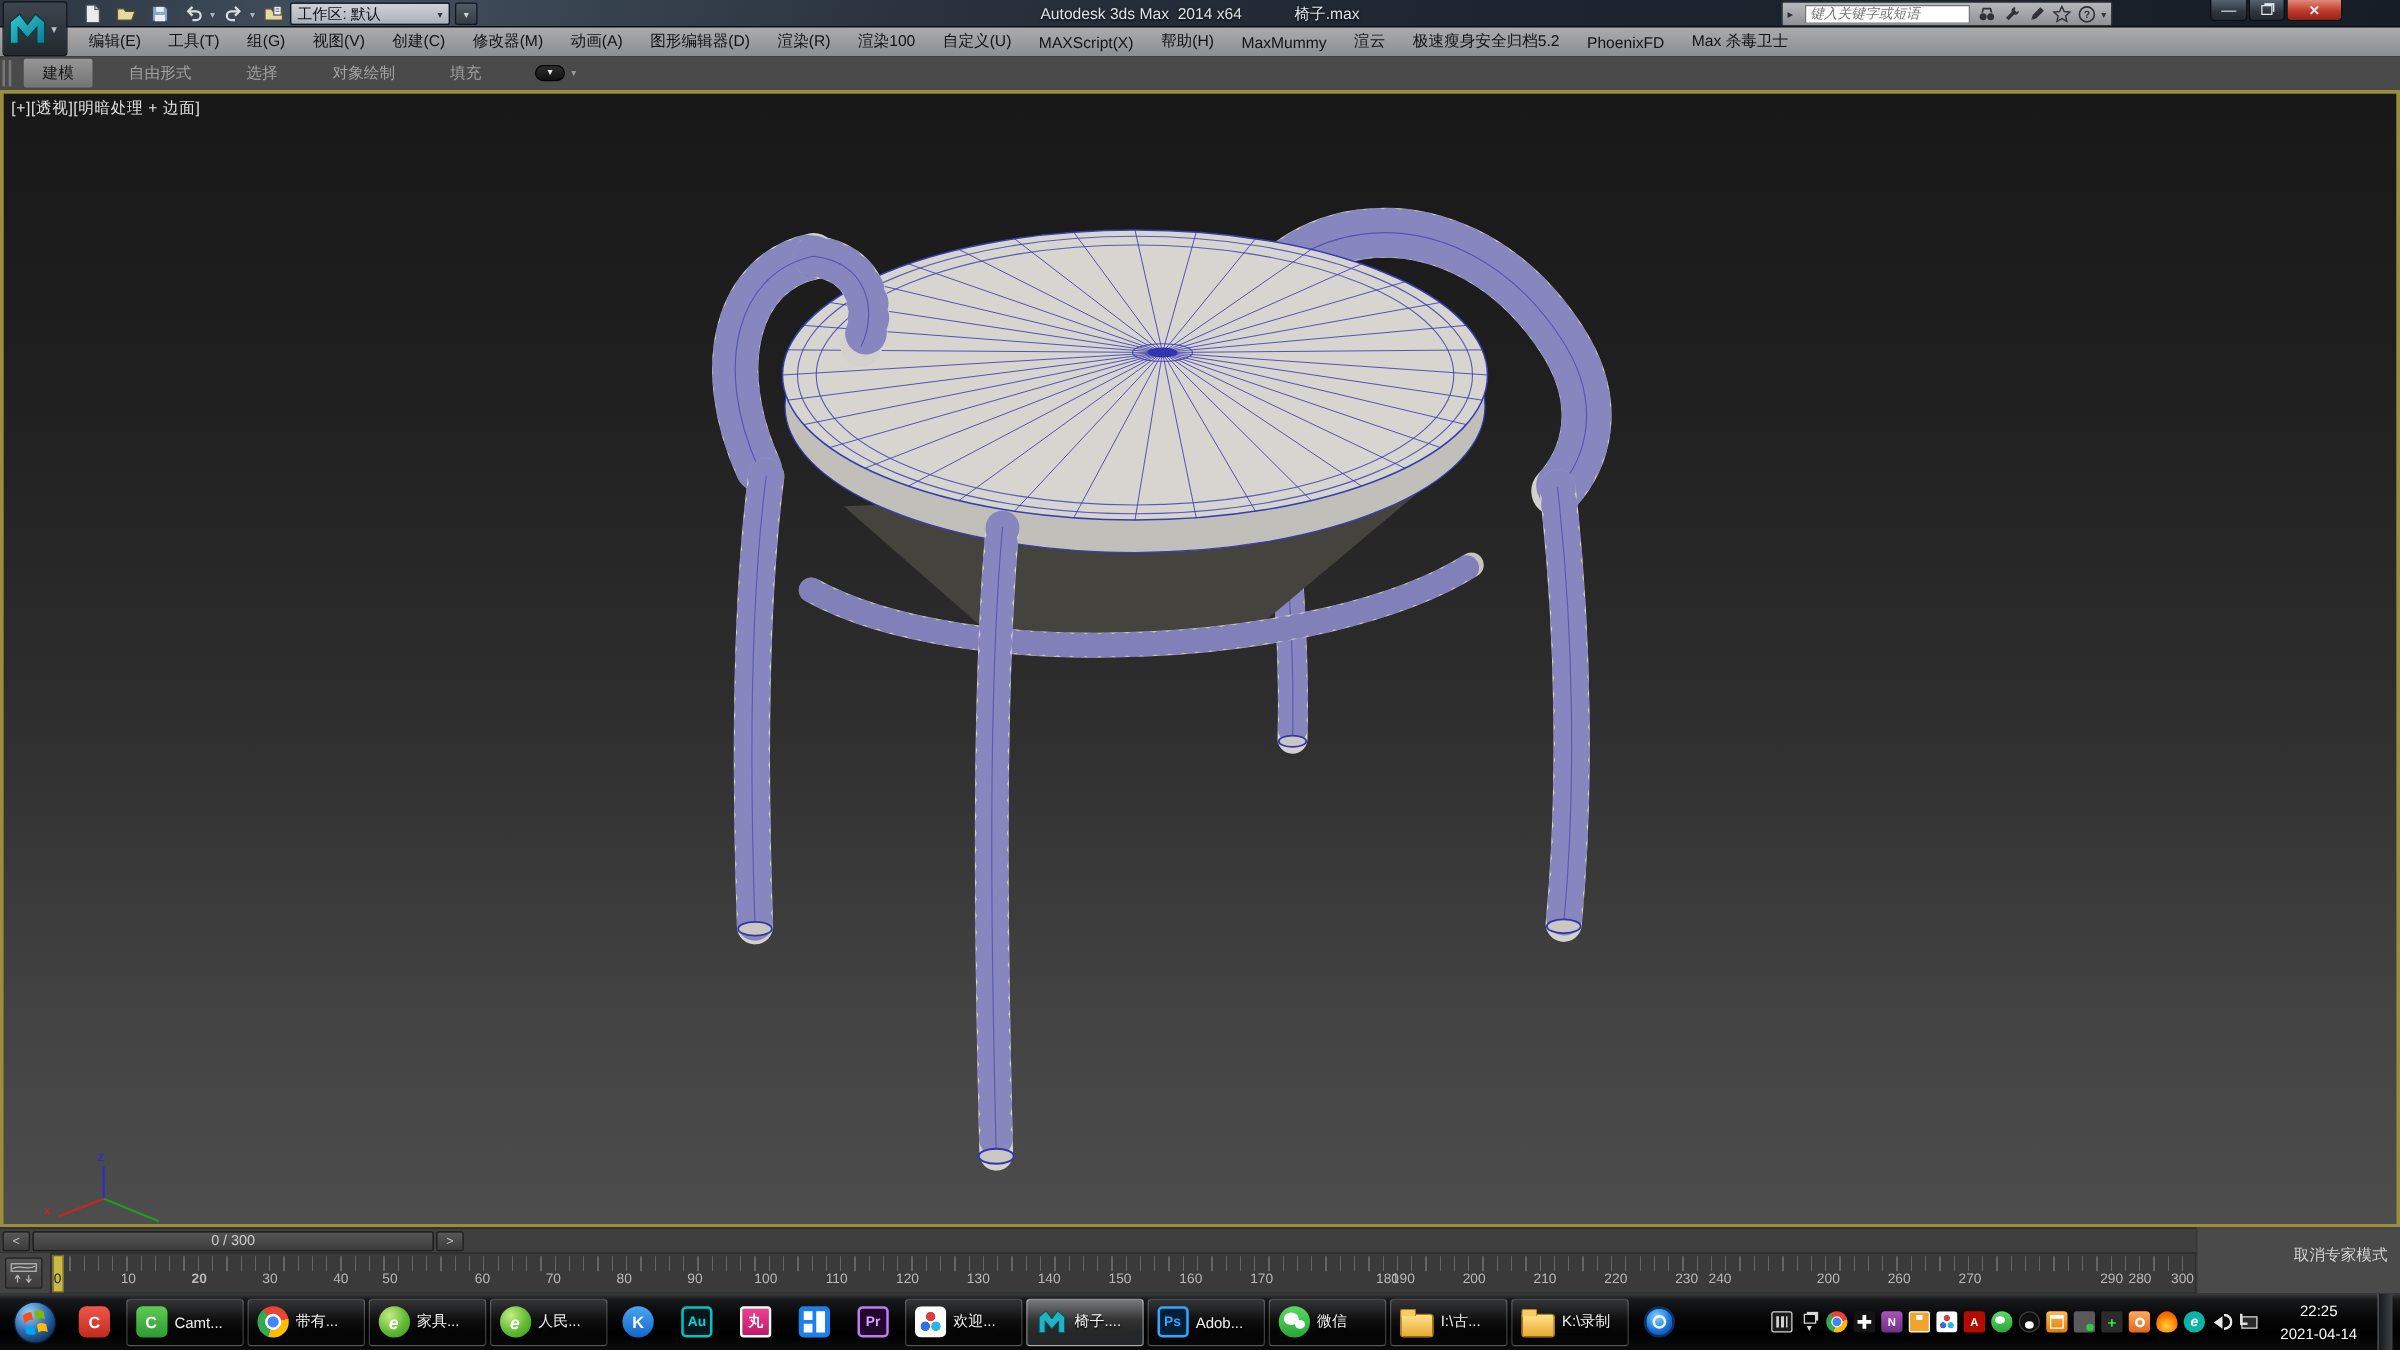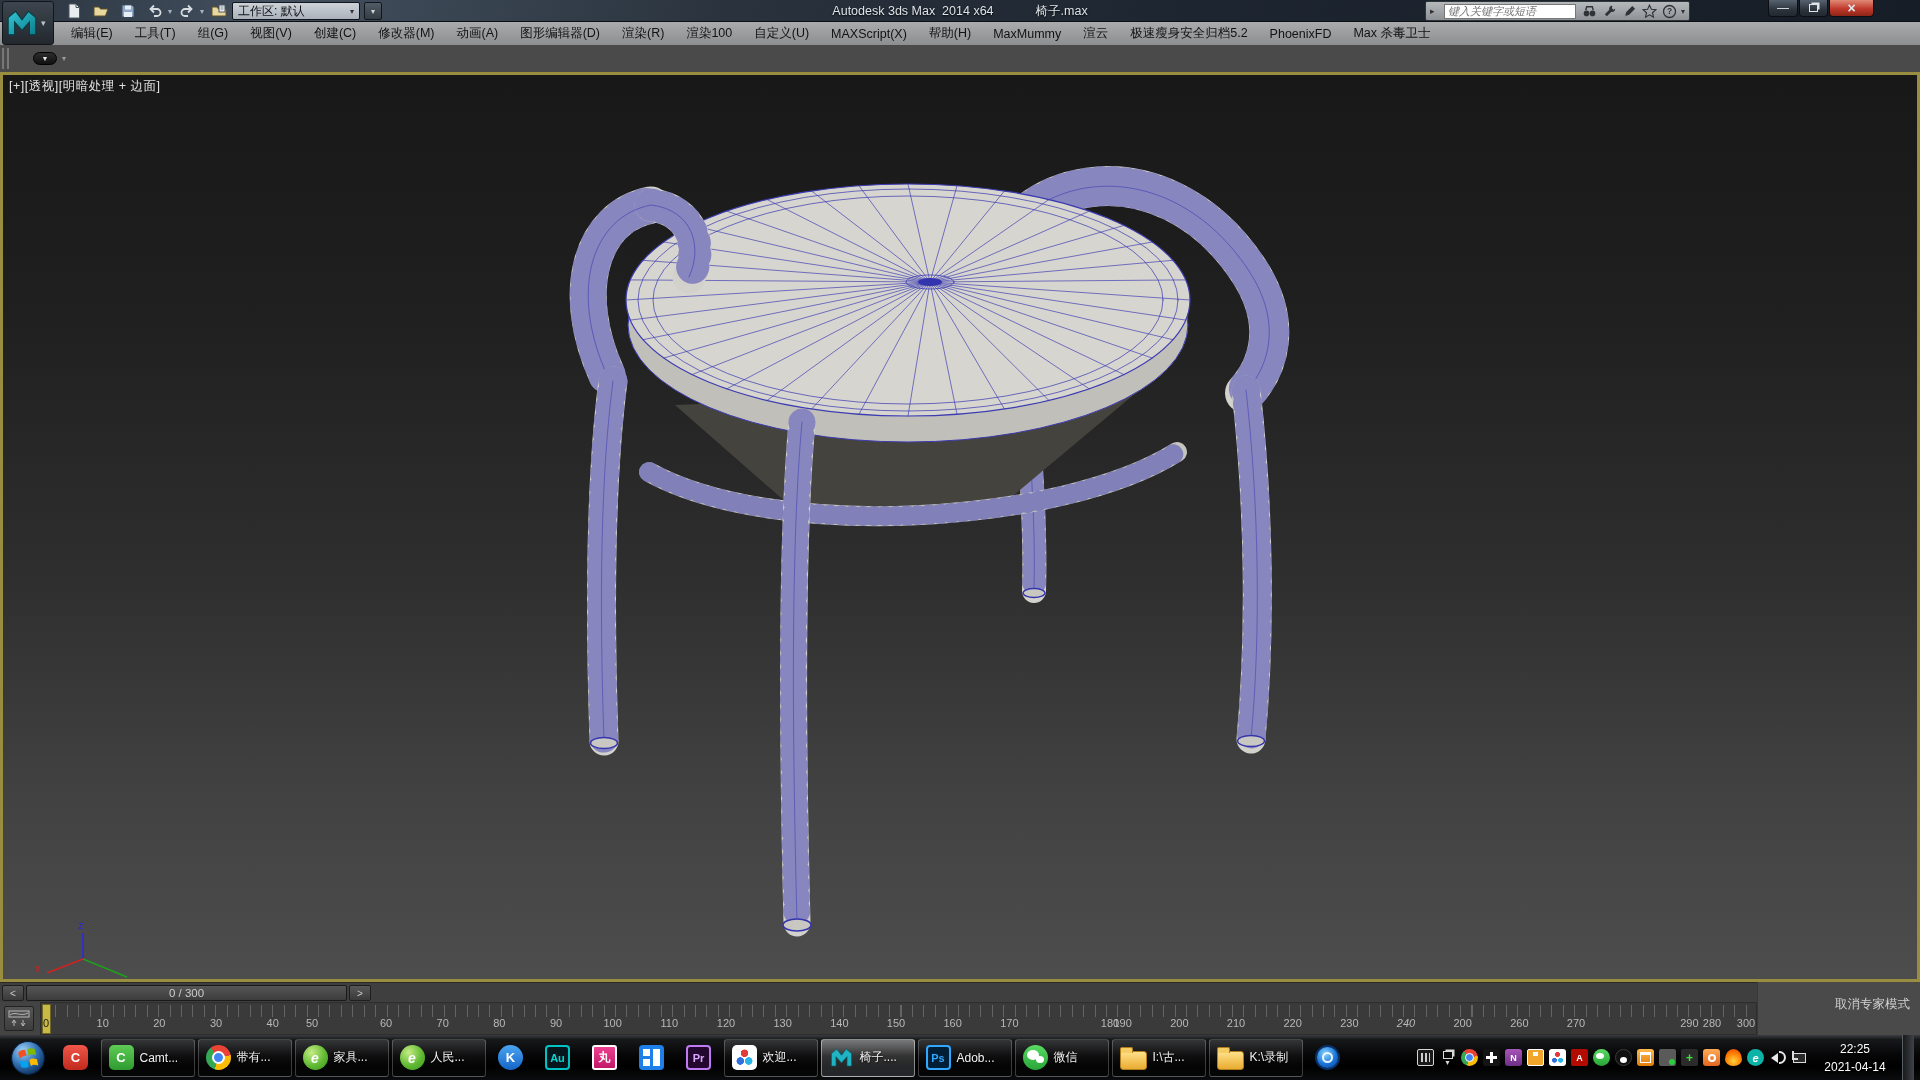--- a/index.html
+++ b/index.html
@@ -297,20 +297,27 @@
     <div class="menu-item">帮助(H)</div>
     <div class="menu-item">MaxMummy</div>
     <div class="menu-item">渲云</div>
     <div class="menu-item">极速瘦身安全归档5.2</div>
     <div class="menu-item">PhoenixFD</div>
     <div class="menu-item">Max 杀毒卫士</div>
   </div>
 
 <div id="ribbonbar">
   <div class="ribbon-grip"></div>
+  <div id="ribbon-tabs" style="display:flex;align-items:center">
+      <div class="ribbon-tab active">建模</div>
+      <div class="ribbon-tab">自由形式</div>
+      <div class="ribbon-tab">选择</div>
+      <div class="ribbon-tab">对象绘制</div>
+      <div class="ribbon-tab">填充</div>
+    </div>
   <div class="ribbon-collapse">▼</div>
   <div class="ribbon-collapse-caret">▾</div>
 </div>
 
 <div id="viewport">
   <div id="vp-label">[+][透视][明暗处理 + 边面]</div>
   <svg id="vpcanvas" viewBox="0 0 1914 904" preserveAspectRatio="none">
     <g stroke-linecap="round" fill="none">
 
       <path d="M1020,296 C1027,368 1033,448 1031,516" stroke="#d3d1cb" stroke-width="24"></path>
@@ -418,21 +425,21 @@
       <path d="M6 10 v6 M6 10 l-2 3 M6 10 l2 3" stroke="#b8b8b8" fill="none"></path>
       <path d="M15 16 v-6 M15 16 l-2 -3 M15 16 l2 -3" stroke="#b8b8b8" fill="none"></path>
     </svg>
   </div>
   <div id="ruler">
     <div class="ticks"></div>
     <div id="frame-marker"></div>
     <div id="ruler-labels">
         <span class="tick-label zero" style="left: 5px;">0</span>
         <span class="tick-label" style="left: 61.6667px;">10</span>
-        <span class="tick-label" style="left: 118.333px;">20</span>
+        <span class="tick-label" style="left: 118.333px; font-weight: bold;">20</span>
         <span class="tick-label" style="left: 175px;">30</span>
         <span class="tick-label" style="left: 231.667px;">40</span>
         <span class="tick-label" style="left: 271px;">50</span>
         <span class="tick-label" style="left: 345px;">60</span>
         <span class="tick-label" style="left: 401.667px;">70</span>
         <span class="tick-label" style="left: 458.333px;">80</span>
         <span class="tick-label" style="left: 515px;">90</span>
         <span class="tick-label" style="left: 571.667px;">100</span>
         <span class="tick-label" style="left: 628.333px;">110</span>
         <span class="tick-label" style="left: 685px;">120</span>
@@ -440,21 +447,21 @@
         <span class="tick-label" style="left: 798.333px;">140</span>
         <span class="tick-label" style="left: 855px;">150</span>
         <span class="tick-label" style="left: 911.667px;">160</span>
         <span class="tick-label" style="left: 968.333px;">170</span>
         <span class="tick-label" style="left: 1069px;">180</span>
         <span class="tick-label" style="left: 1081.67px;">190</span>
         <span class="tick-label" style="left: 1138.33px;">200</span>
         <span class="tick-label" style="left: 1195px;">210</span>
         <span class="tick-label" style="left: 1251.67px;">220</span>
         <span class="tick-label" style="left: 1308.33px;">230</span>
-        <span class="tick-label" style="left: 1365px; font-style: italic;">240</span>
+        <span class="tick-label" style="left: 1335px;">240</span>
         <span class="tick-label" style="left: 1421.67px;">200</span>
         <span class="tick-label" style="left: 1478.33px;">260</span>
         <span class="tick-label" style="left: 1535px;">270</span>
         <span class="tick-label" style="left: 1671px;">280</span>
         <span class="tick-label" style="left: 1648.33px;">290</span>
         <span class="tick-label" style="left: 1705px;">300</span>
       </div>
   </div>
 </div>
 <div id="expert-panel">

